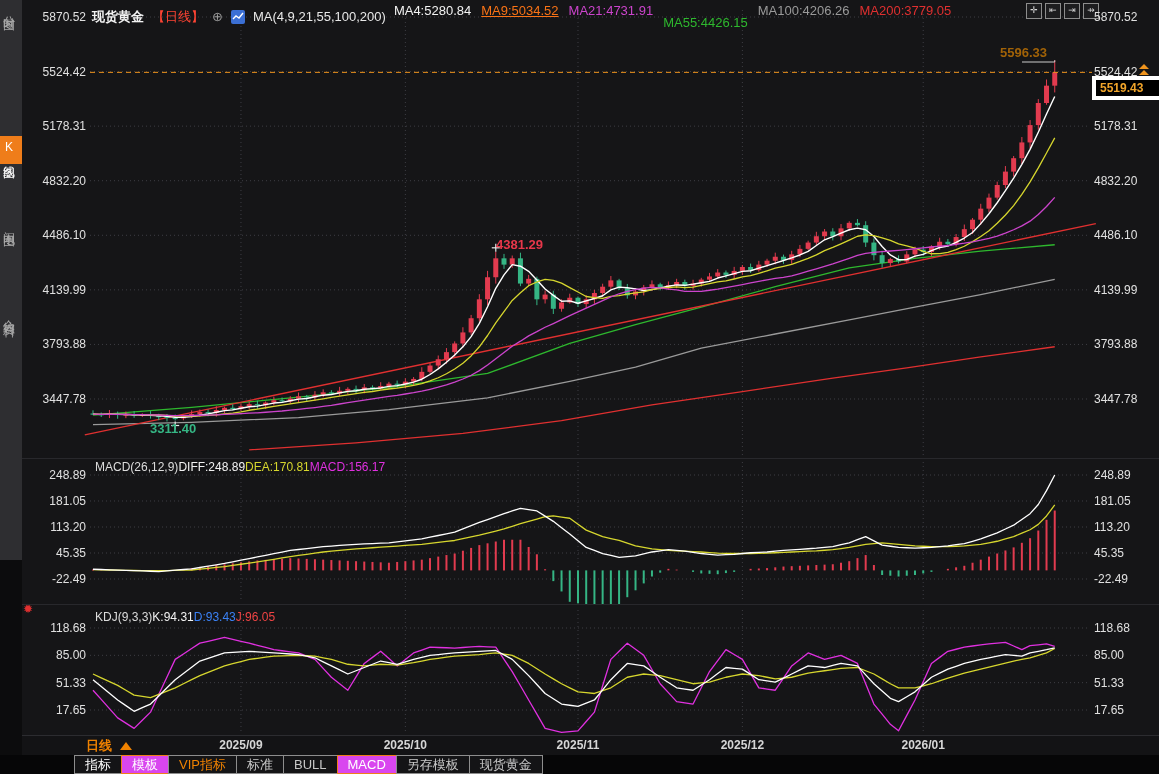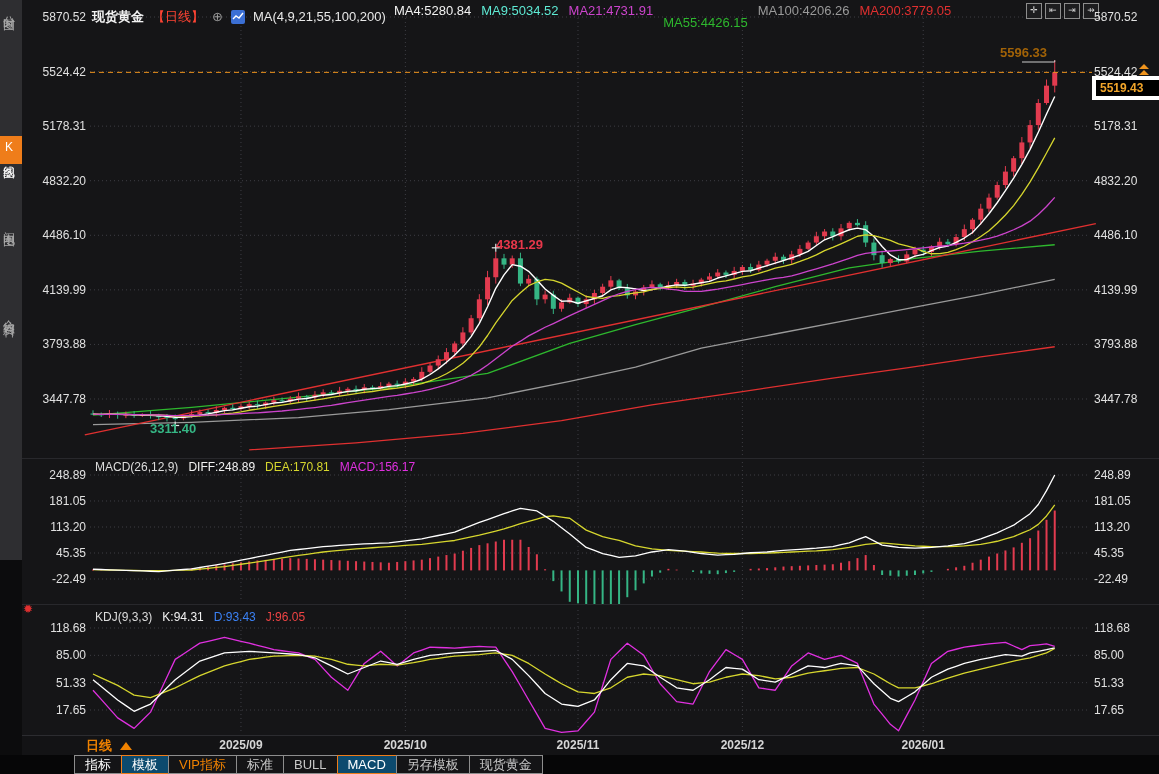--- a/index.html
+++ b/index.html
@@ -17,21 +17,21 @@
   .overlay{position:absolute;white-space:nowrap;}
   
   #main-header{left:92px;top:3px;font-size:13px;color:#e8e8e8;display:flex;gap:8px;align-items:center;}
   #main-header .sym{font-weight:bold;color:#f2f2f2;}
   #main-header .per{color:#ff4433;}
   #main-header .oplus{color:#9a9a9a;font-size:13px;}
   #ma-values{display:flex;gap:10px;}
   .axis-label{position:absolute;font-size:12px;color:#e0e0e0;}
   .axis-label.left{width:56px;text-align:right;left:30px;}
   .axis-label.right{left:1094px;text-align:left;}
-  .panel-title{font-size:12px;color:#dcdcdc;display:flex;gap:10px;}
+  .panel-title{font-size:12px;color:#dcdcdc;display:flex;}
   .ann{position:absolute;font-size:13px;font-weight:bold;}
   
   #cur-price{position:absolute;left:1092px;top:76px;width:62px;height:16px;line-height:16px;
      border:4px solid #ffffff;background:#000;color:#f0a42a;font-size:12px;font-weight:bold;
      text-align:left;padding-left:4px;}
   #cur-arrows{position:absolute;left:1137px;top:64px;width:14px;height:13px;}
   #cur-arrows i{position:absolute;left:2px;width:0;height:0;border-left:5px solid transparent;
      border-right:5px solid transparent;border-bottom:5px solid #f0941d;}
   #cur-arrows i.a1{top:0;} #cur-arrows i.a2{top:6px;}
   
@@ -46,21 +46,21 @@
   #period-label{position:absolute;left:86px;top:737px;color:#f08200;font-size:13px;font-weight:bold;cursor:pointer;}
   #period-label .tri{display:inline-block;width:0;height:0;border-left:6px solid transparent;
      border-right:6px solid transparent;border-bottom:8px solid #f08200;margin-left:8px;}
   .date-label{position:absolute;top:738px;transform:translateX(-50%);color:#d6d6d6;
      font-size:12px;font-weight:bold;}
   
   #tab-row{position:absolute;left:0;right:0;top:755px;height:19px;background:#060607;}
   #tab-bar{position:absolute;left:75px;top:755px;display:flex;}
   .tab{height:17px;line-height:17px;padding:0 10px;font-size:13px;border:1px solid #8d8d8d;
      margin-left:-1px;background:#141416;color:#fff;cursor:pointer;}
-  .tab.active{background:#0c4a6e;border-color:#ef7d1a;color:#fff;}
+  .tab.active{background:#d946ef;border-color:#ef7d1a;color:#fff;}
   .tab.vip{color:#f08200;}
   .tab.plain2{color:#c8c8c8;}
   .hline{position:absolute;left:22px;right:0;height:1px;background:#28282c;}
 </style>
 </head>
 <body>
 
 <div id="app">
 
   <svg id="chart-svg" width="1159" height="774">
@@ -483,21 +483,21 @@
     <span class="sym">现货黄金</span>
     <span class="per">【日线】</span>
     <span class="oplus">⊕</span>
     <svg width="14" height="14" style="flex:none">
       <rect x="0" y="0" width="14" height="14" rx="2" fill="#3b6fd4"></rect>
       <polyline points="2,9 5,6 8,8 12,3" fill="none" stroke="#fff" stroke-width="1.4"></polyline>
     </svg>
     <span>MA(4,9,21,55,100,200)</span>
     <span id="ma-values">
         <span style="color: rgb(242, 242, 242);">MA4:5280.84</span>
-        <span style="color: #5eead4;">MA9:5034.52</span>
+        <span style="color: #f97316; text-decoration: underline;">MA9:5034.52</span>
         <span style="color: rgb(204, 68, 204);">MA21:4731.91</span>
         <span style="color: rgb(46, 184, 46); margin-top: 12px;">MA55:4426.15</span>
         <span style="color: rgb(154, 154, 154);">MA100:4206.26</span>
         <span style="color: rgb(224, 48, 48);">MA200:3779.05</span>
       </span>
   </div>
 
   <div id="tr-icons">
       <div class="tool-btn">✛</div>
       <div class="tool-btn">⇤</div>

